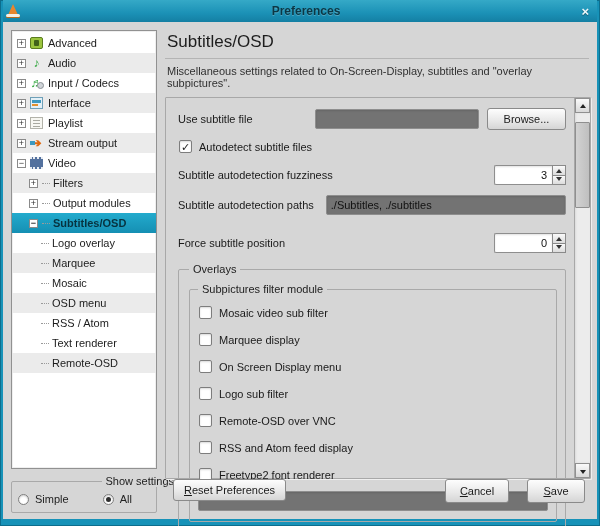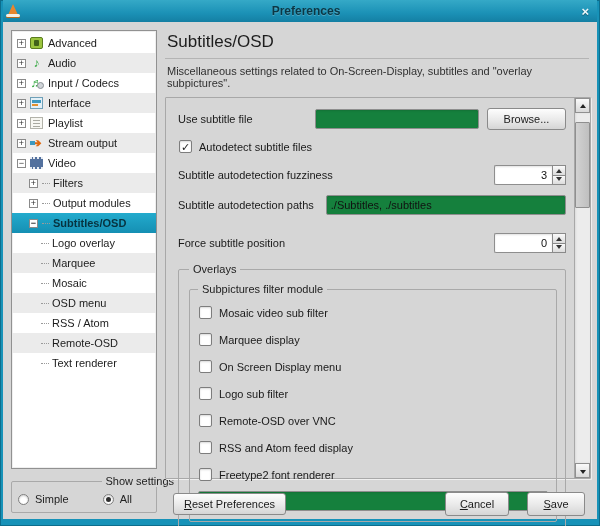--- a/index.html
+++ b/index.html
@@ -111,21 +111,21 @@
     flex:1; display:flex; min-height:0;
     border:1px solid #a8a8a8; border-radius:1px;
     box-shadow:1px 1px 0 #efefef;
     background:#d6d6d6;
   }
   .content { flex:1; padding:8px 8px 8px 12px; min-width:0; }
 
   .frow { display:flex; align-items:center; font-size:11px; color:#1a1a1a; }
   .frow .flabel { white-space:nowrap; }
   .txt {
-    height:20px; border:1px solid #8e8e8e; border-radius:2px; background:#15803d;
+    height:20px; border:1px solid #8e8e8e; border-radius:2px; background:#737373;
     font:11px "Liberation Sans",sans-serif; padding:0 4px; color:#111;
     box-shadow:inset 0 1px 2px rgba(0,0,0,.12);
   }
   .btn {
     height:22px; padding:0 10px; font:11px "Liberation Sans",sans-serif; color:#1a1a1a;
     background:linear-gradient(#fdfdfd,#e9e9e9 55%,#d5d5d5);
     border:1px solid #8a8a8a; border-radius:3px; cursor:default;
   }
   .row-subfile { margin:2px 0 10px 0; }
   .row-subfile .txt { width:164px; margin-left:auto; }
@@ -178,21 +178,21 @@
   .sarrow::after { content:""; position:absolute; left:4px; border-left:3px solid transparent; border-right:3px solid transparent; }
   .sarrow.up::after { top:5px; border-bottom:4px solid #222; }
   .sarrow.dn::after { top:6px; border-top:4px solid #222; }
   .strack { flex:1; position:relative; background:#ececec; box-shadow:inset 1px 0 2px rgba(0,0,0,.08); }
   .sthumb {
     position:absolute; left:0; right:0; top:9px; height:86px;
     background:linear-gradient(to right,#d2d2d2,#bfbfbf); border:1px solid #8f8f8f; border-radius:1px;
   }
 
   
-  .footer { height:34px; flex:0 0 auto; display:flex; align-items:center; padding:16px 2px 0 2px; }
+  .footer { height:34px; flex:0 0 auto; display:flex; align-items:flex-start; padding:0 2px 0 2px; }
   .btn-reset { margin-left:6px; }
   .footer .spacer { flex:1; }
   .btn-cancel { width:64px; height:24px; }
   .btn-save { width:58px; height:24px; margin-left:18px; margin-right:4px; }
   u { text-decoration:underline; }
 </style>
 </head>
 <body>
 
 <div class="window">
@@ -271,27 +271,27 @@
           <span class="tlabel">Mosaic</span>
         </div>
         <div class="trow lvl2 alt">
           <span class="conn"></span>
           <span class="tlabel">OSD menu</span>
         </div>
         <div class="trow lvl2">
           <span class="conn"></span>
           <span class="tlabel">RSS / Atom</span>
         </div>
+        <div class="trow lvl2">
+          <span class="conn"></span>
+          <span class="tlabel">Text renderer</span>
+        </div>
         <div class="trow lvl2 alt">
           <span class="conn"></span>
           <span class="tlabel">Remote-OSD</span>
-        </div>
-        <div class="trow lvl2">
-          <span class="conn"></span>
-          <span class="tlabel">Text renderer</span>
         </div>
 
       </div>
 
       <fieldset class="showset">
         <legend>Show settings</legend>
         <div class="radio-row">
           <span class="radio-opt">
             <span class="radio"></span>
             <span>Simple</span>

